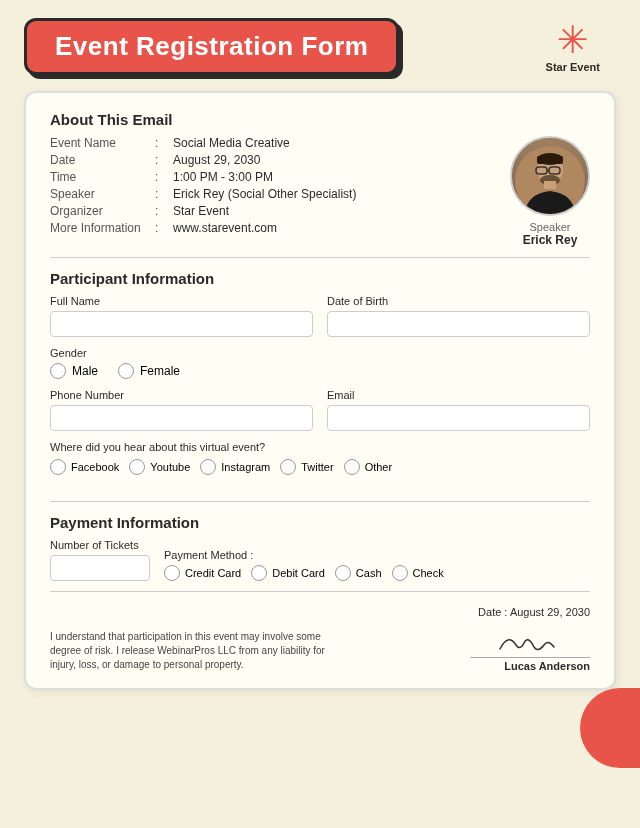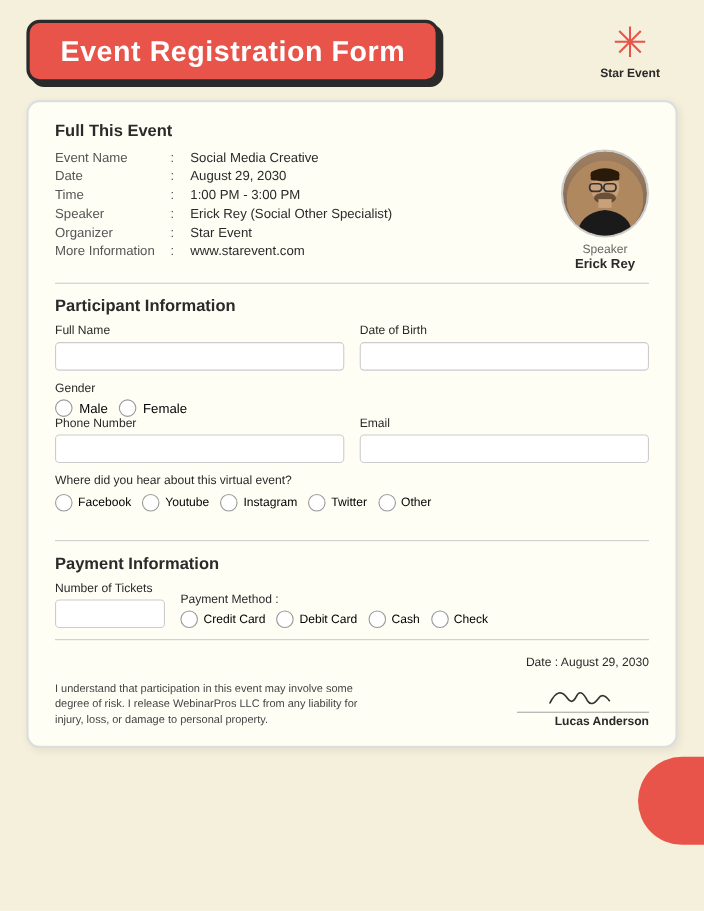--- a/index.html
+++ b/index.html
@@ -205,22 +205,23 @@
       border: 1.5px solid #ccc;
       border-radius: 4px;
       height: 26px;
       background: #fff;
       width: 100%;
     }
 
     
     .radio-row {
       display: flex;
-      gap: 10px;
-      align-items: flex-end;
+      gap: 20px;
+      align-items: flex-end;
+      margin-bottom: 10px;
     }
 
     .radio-item {
       display: flex;
       align-items: center;
       gap: 6px;
       font-size: 12px;
     }
 
     .radio-circle {
@@ -346,21 +347,21 @@
     <span class="title-text">Event Registration Form</span>
   </div>
   <div class="star-logo">
     <span class="star-icon">✳</span>
     <span class="star-label">Star Event</span>
   </div>
 </div>
 
 <div class="form-card">
 
-  <div class="section-title">Full This Event</div>
+  <div class="section-title">About This Email</div>
   <div class="about-area">
     <div class="about-table">
       <div class="about-row">
         <span class="about-label">Event Name</span>
         <span class="about-colon">:</span>
         <span class="about-value">Social Media Creative</span>
       </div>
       <div class="about-row">
         <span class="about-label">Date</span>
         <span class="about-colon">:</span>

